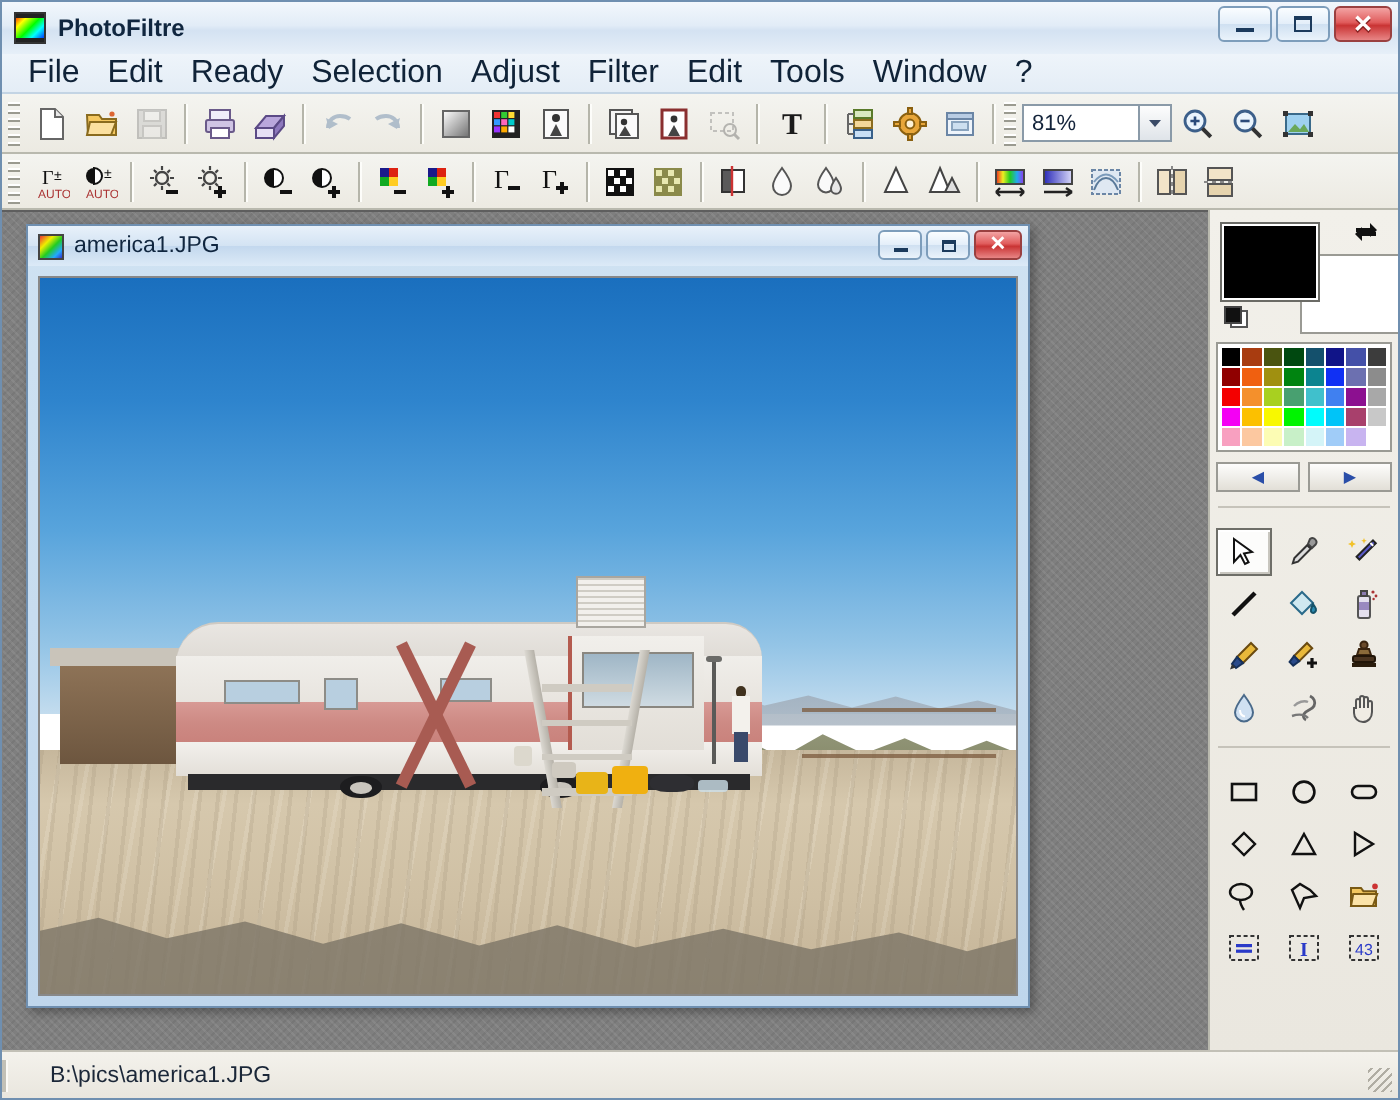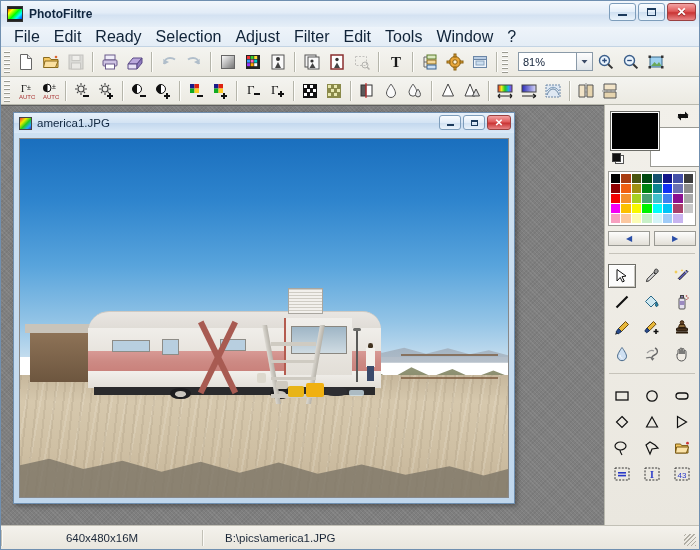--- a/index.html
+++ b/index.html
@@ -91,21 +91,21 @@
     width: 25px; height: 24px;
     display:flex; align-items:center; justify-content:center;
     cursor: pointer; border: 1px solid transparent;
     flex: 0 0 25px;
   }
   .tb2 .tbtn { width: 24px; height: 22px; flex: 0 0 24px; }
   .tbtn.disabled { opacity: .38; }
   .sep { width:1px; height:20px; background:#b5b5aa; margin:0 4px; flex:0 0 1px;
          box-shadow: 1px 0 0 #fdfdfa; }
   .zoombox {
-    display:flex; align-items:center; margin-left:7px; flex: 0 0 auto; text-align: center;
+    display:flex; align-items:center; margin-left:0; flex: 0 0 auto; text-align: center;
   }
   .zoom-input {
     width: 58px; height: 19px; border:1px solid #8a9aa8; border-right:none;
     background:#fff; font-size:11px; padding:0 4px; color:#13233a;
     display:flex; align-items:center;
     font-family:"Liberation Sans",sans-serif;
   }
   .zoom-arrow {
     width: 17px; height: 19px; border:1px solid #8a9aa8;
     background: linear-gradient(180deg,#fdfdfd 0%,#dfe4e9 100%);
@@ -1137,19 +1137,18 @@
               <text x="8" y="11.5" font-size="8" font-family="Liberation Sans, sans-serif" text-anchor="middle" fill="#2a3ac8">43</text>
             </svg>
         </div>
       </div>
 
     </div>
   </div>
 
   <div class="statusbar">
     <div class="status-sep"></div>
-    <div class="status-cell s2">640x480x16M</div>
     <div class="status-sep"></div>
     <div class="status-cell s3">B:\pics\america1.JPG</div>
     <div class="grip-corner"></div>
   </div>
 
 </div>
 
 </body></html>

